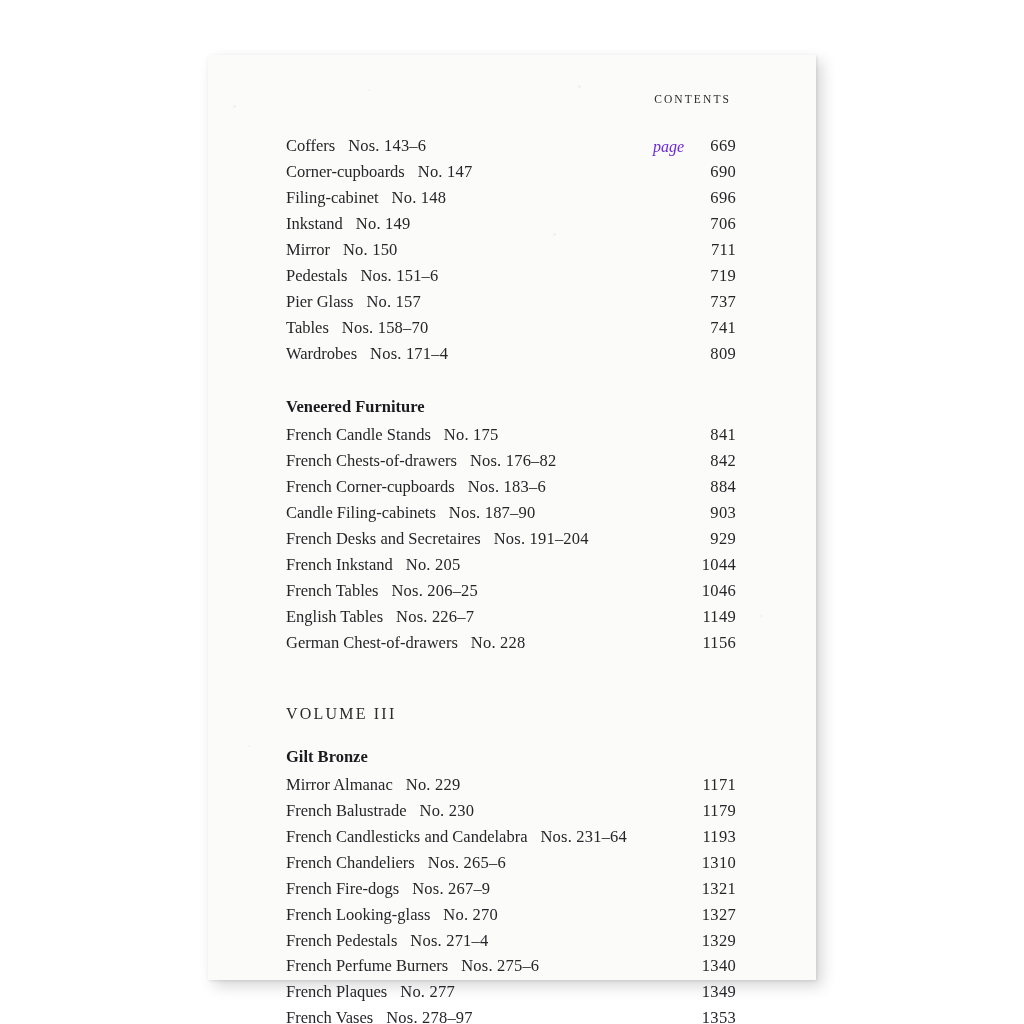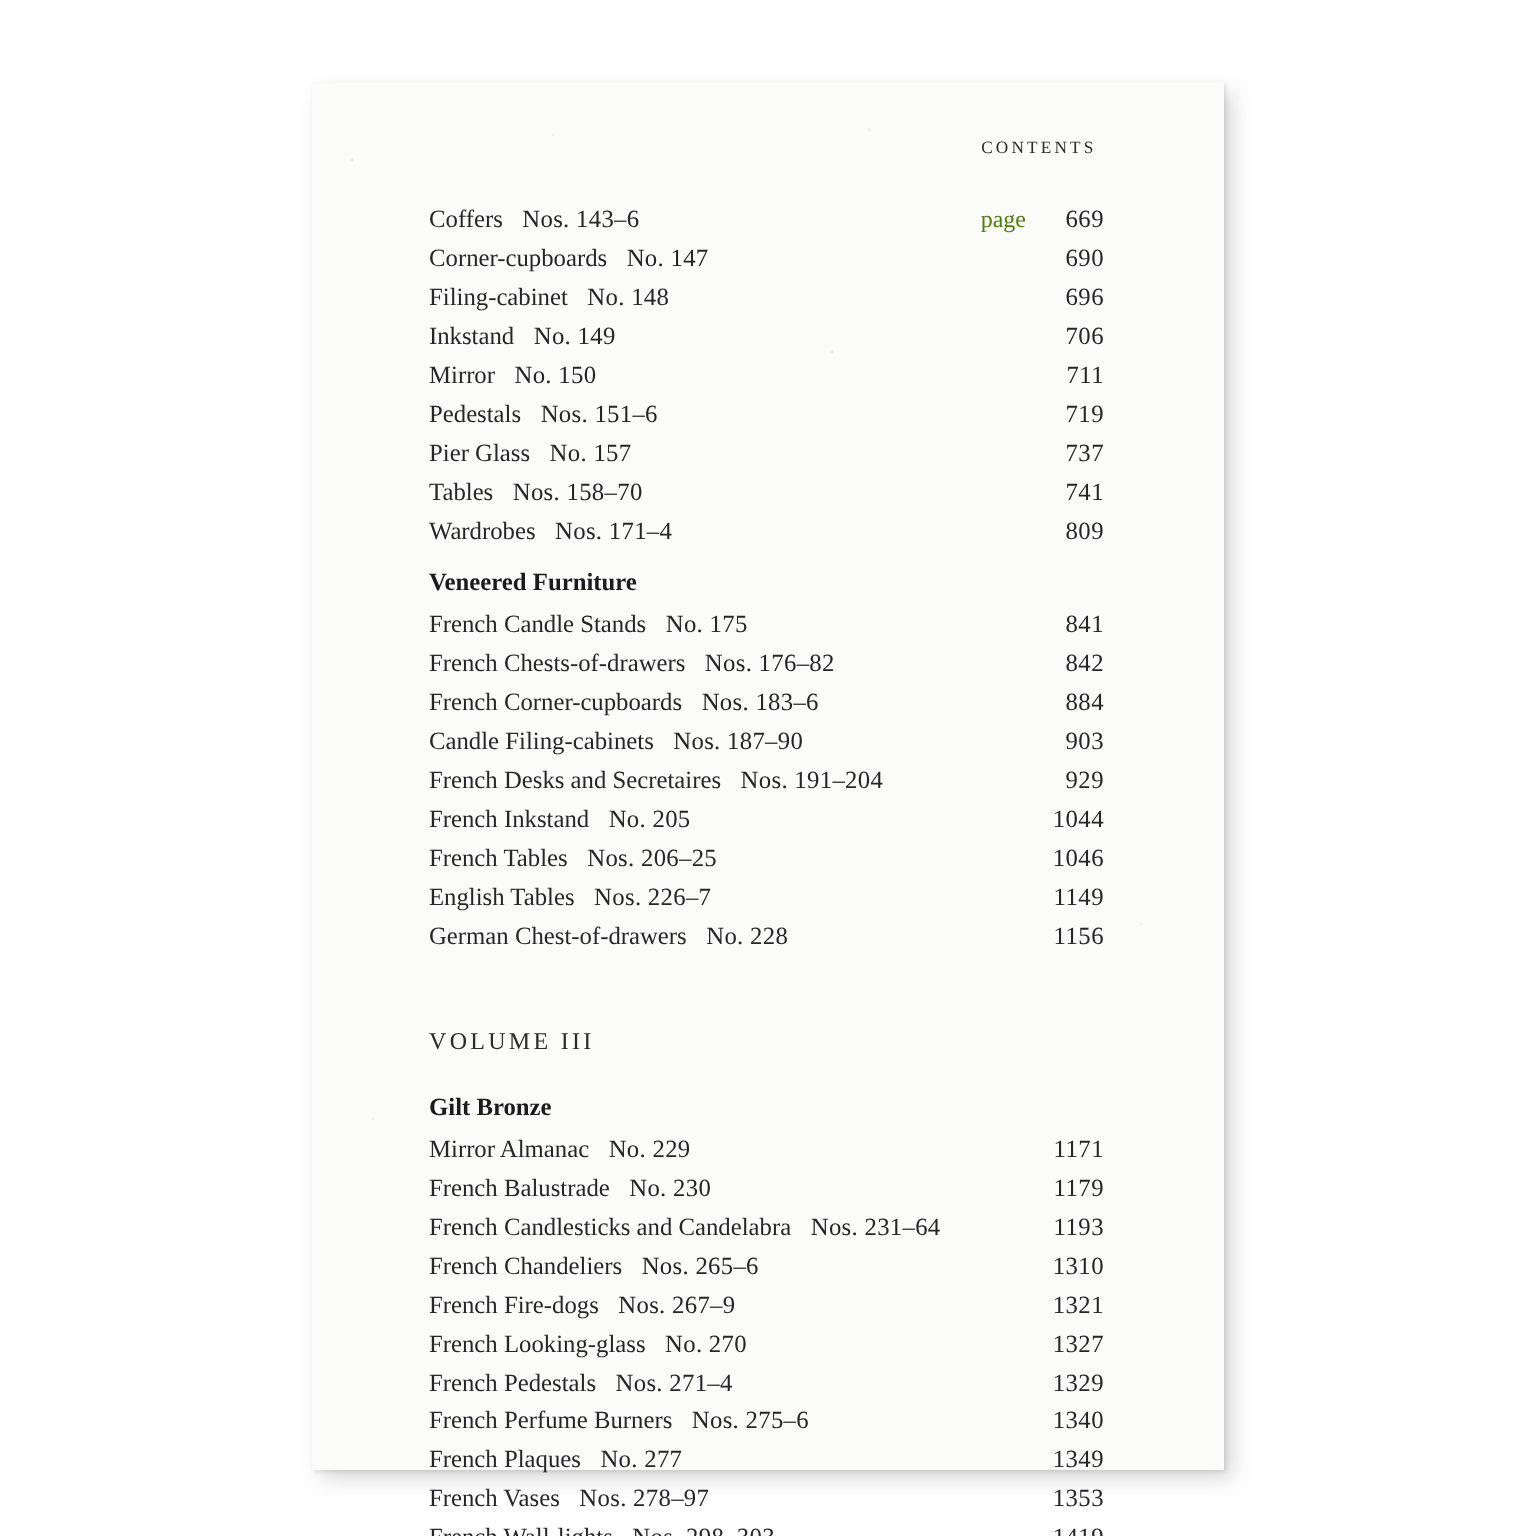--- a/index.html
+++ b/index.html
@@ -80,30 +80,31 @@
   }
 
   .page-no {
     text-align: right;
     width: 60px;
     letter-spacing: 0.3px;
     font-size: 16.5px;
   }
 
   .page-word {
+    font-style: italic;
     font-size: 16px;
     margin-right: 6px;
-    color: #4d7c0f;
+    color: #6d28d9;
   }
 
   .section-head {
     font-weight: bold;
     font-size: 16.5px;
     color: #1b1b1f;
-    margin-top: 13px;
+    margin-top: 32px;
     margin-bottom: 7px;
   }
 
   .volume-head {
     font-size: 16px;
     letter-spacing: 2.2px;
     color: #2b2b2b;
     margin-top: 50px;
     margin-bottom: 24px;
   }

